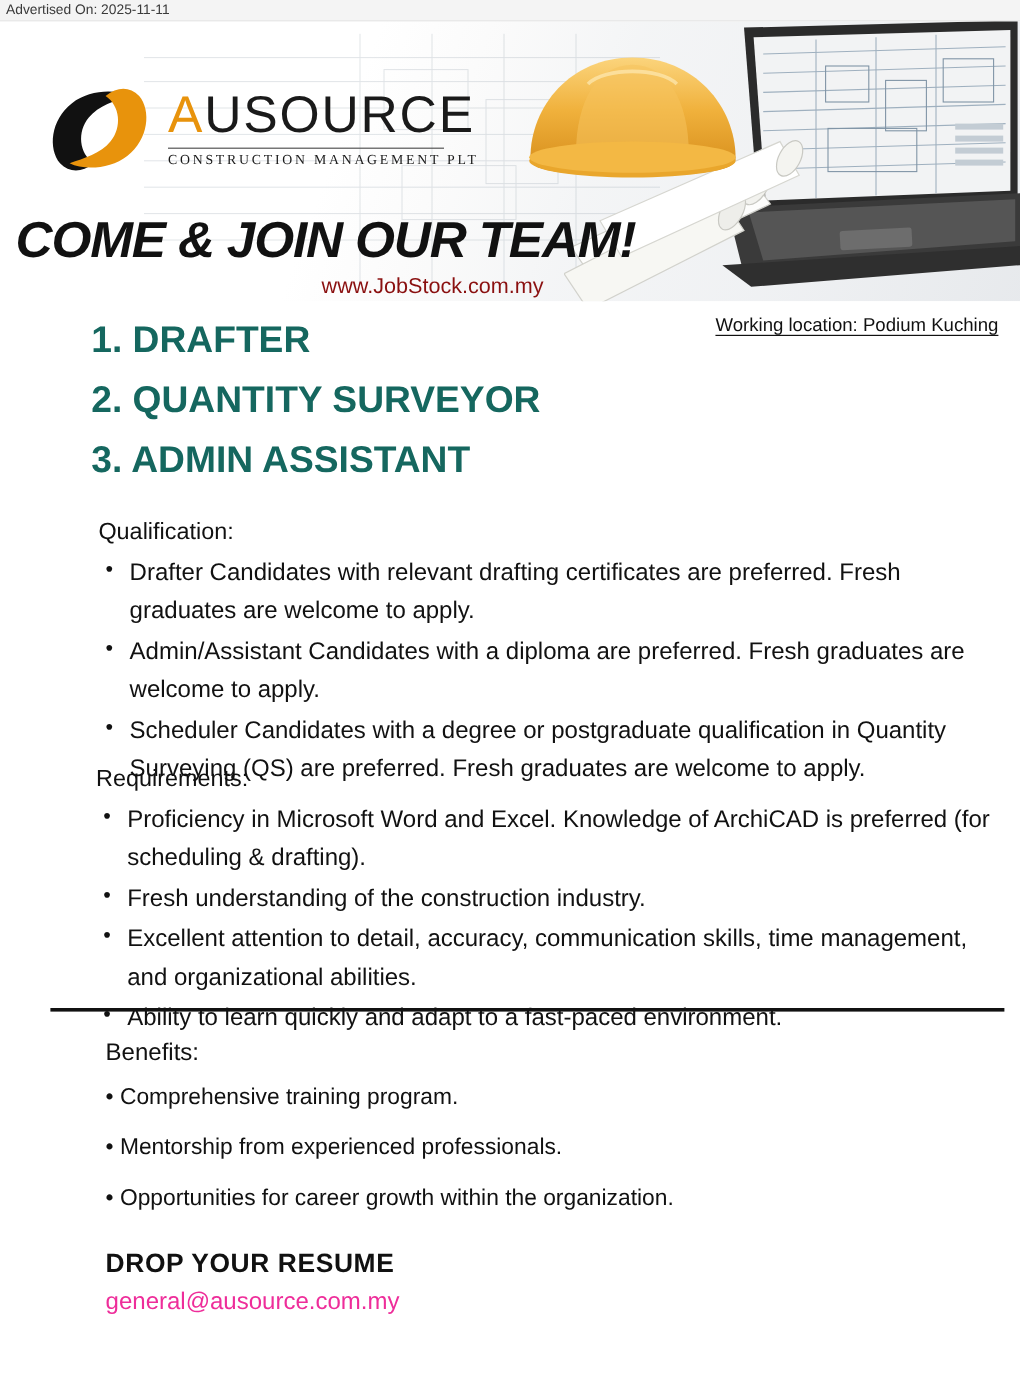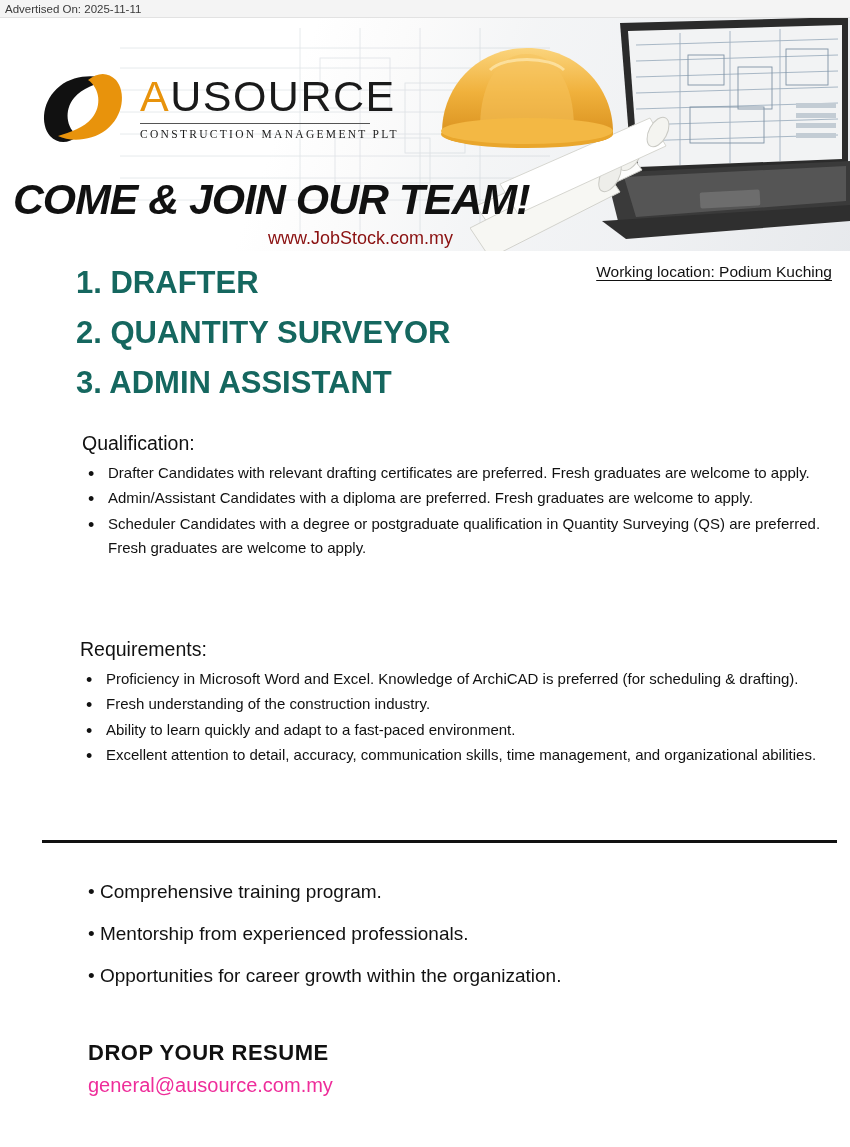--- a/index.html
+++ b/index.html
@@ -196,21 +196,21 @@
     width: 760px;
   }
   ul.bullets {
     margin: 0;
     padding: 0;
     list-style: none;
   }
   ul.bullets li {
     position: relative;
     padding-left: 26px;
-    font-size: 15px;
+    font-size: 20px;
     line-height: 1.62;
     color: #111;
     margin-bottom: 1px;
   }
   ul.bullets li::before {
     content: "\2022";
     position: absolute;
     left: 6px;
     top: -1px;
     font-size: 18px;
@@ -369,28 +369,29 @@
     <li>Admin/Assistant Candidates with a diploma are preferred. Fresh graduates are welcome to apply.</li>
     <li>Scheduler Candidates with a degree or postgraduate qualification in Quantity Surveying (QS) are preferred. Fresh graduates are welcome to apply.</li>
   </ul>
 </div>
 
 <div class="requirements">
   <div class="section-heading">Requirements:</div>
   <ul class="bullets">
     <li>Proficiency in Microsoft Word and Excel. Knowledge of ArchiCAD is preferred (for scheduling &amp; drafting).</li>
     <li>Fresh understanding of the construction industry.</li>
+    <li>Excellent attention to detail, accuracy, communication skills, time management, and organizational abilities.</li>
     <li>Ability to learn quickly and adapt to a fast-paced environment.</li>
-    <li>Excellent attention to detail, accuracy, communication skills, time management, and organizational abilities.</li>
   </ul>
 </div>
 
 <div class="divider"></div>
 
 <div class="benefits">
+  <div class="benefits-title">Benefits:</div>
   <div class="benefit-line">• Comprehensive training program.</div>
   <div class="benefit-line">• Mentorship from experienced professionals.</div>
   <div class="benefit-line">• Opportunities for career growth within the organization.</div>
 </div>
 
 <div class="resume">
   <div class="resume-title">DROP YOUR RESUME</div>
   <div class="resume-email">general@ausource.com.my</div>
 </div>
 

